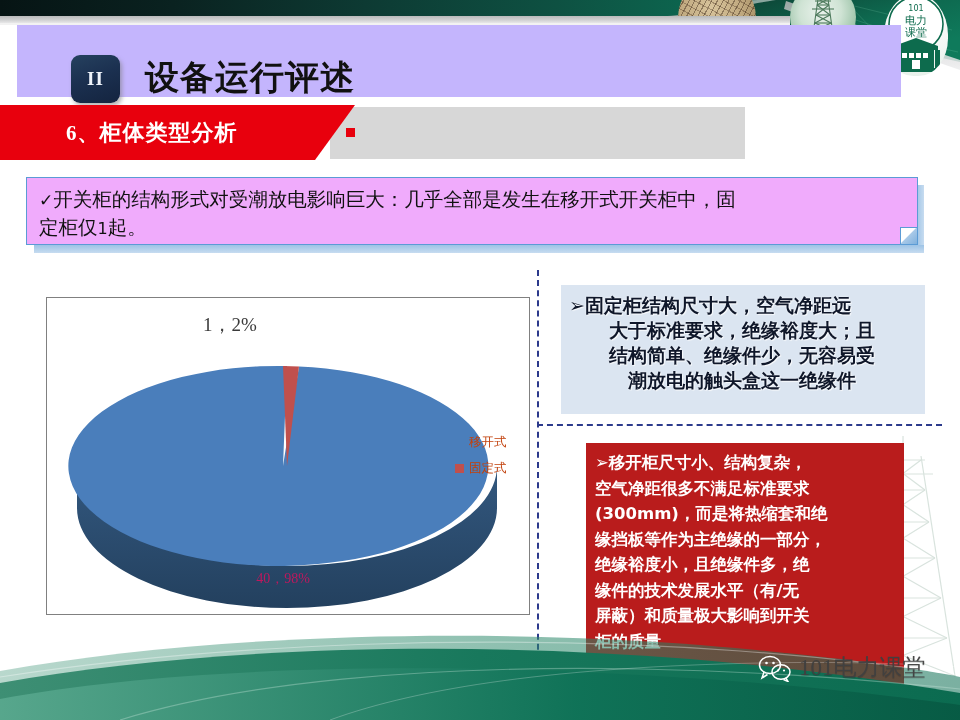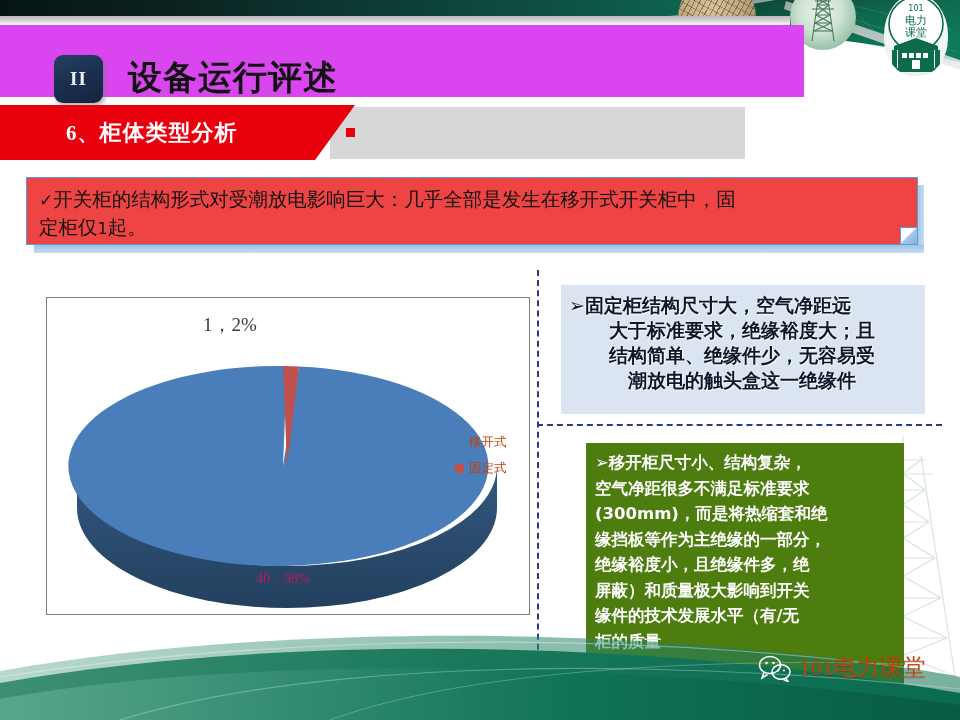--- a/index.html
+++ b/index.html
@@ -37,21 +37,21 @@
   .circ2{left:790px;top:-16px;width:66px;height:66px;
     background:radial-gradient(circle at 46% 42%,#eaf2ec 0%,#cfe3d4 40%,#9cc3a8 72%,#6fa482 100%);}
   .tower{position:absolute;left:50%;top:8%;width:34px;height:54px;transform:translateX(-50%);}
   .logo-badge{
     position:absolute;left:884px;top:-6px;width:64px;height:82px;border-radius:50% 50% 46% 46%;
     background:radial-gradient(circle at 50% 26%,#ffffff 0%,#f3f7f4 58%,#e3eee7 100%);
     overflow:hidden;
   }
 
   
-  .title-zone{position:absolute;left:0;top:25px;width:804px;height:72px;background:#d946ef;}
+  .title-zone{position:absolute;left:17px;top:25px;width:884px;height:72px;background:#c4b5fd;}
   .num-badge{
     position:absolute;left:54px;top:30px;width:49px;height:48px;border-radius:9px;
     background:linear-gradient(160deg,#26415f 0%,#1b3050 46%,#14243f 100%);
     box-shadow:2px 3px 4px rgba(120,120,120,.55);
     display:flex;align-items:center;justify-content:center;
   }
   .num-badge span{color:#eef3fa;font-size:19px;font-weight:bold;letter-spacing:1px;
     font-family:"Liberation Serif","DejaVu Serif",serif;}
   .slide-title{
     position:absolute;left:128px;top:29px;height:48px;display:flex;align-items:center;
@@ -70,21 +70,21 @@
   }
   .red-banner-text{
     position:absolute;left:66px;top:118px;font-size:22px;font-weight:bold;color:#fff;
     letter-spacing:1px;font-family:"DejaVu Sans","Liberation Sans",sans-serif;
   }
   .red-banner-text .num{font-family:"Liberation Serif","DejaVu Serif",serif;font-size:21px;}
   .mini-sq{position:absolute;left:346px;top:128px;width:9px;height:9px;background:#e8000d;}
 
   
   .callout{
-    position:absolute;left:26px;top:177px;width:890px;height:66px;background:#ef4444;
+    position:absolute;left:26px;top:177px;width:890px;height:66px;background:#f0abfc;
     border:1px solid #5b9bd5;
   }
   .callout-shadow{
     position:absolute;left:34px;top:245px;width:890px;height:8px;
     background:linear-gradient(180deg,#9dc3e6 0%,#c7dcf0 100%);
   }
   .callout-shadow-r{
     position:absolute;left:916px;top:185px;width:8px;height:60px;
     background:linear-gradient(90deg,#9dc3e6 0%,#c7dcf0 100%);
   }
@@ -137,36 +137,36 @@
   .rbox1 .inner{
     padding:8px 10px 0 8px;font-size:19px;line-height:25px;font-weight:bold;color:#0f172a;
     text-align:center;font-family:"DejaVu Sans","Liberation Sans",sans-serif;
     text-shadow:0 0 2px rgba(255,255,255,.9),1px 1px 1px rgba(255,255,255,.8);
   }
   .rbox1 .inner .l1{text-align:left;}
 
   
   .rbox2{
     position:absolute;left:586px;top:443px;width:318px;height:262px;
-    background:#4d7c0f;
+    background:#b91c1c;
   }
   .rbox2 .inner{
     padding:7px 9px 0 9px;font-size:16.5px;line-height:25.5px;font-weight:bold;color:#fff;
     font-family:"DejaVu Sans","Liberation Sans",sans-serif;
   }
 
   
   .bg-tower{position:absolute;right:14px;top:430px;width:180px;height:250px;opacity:.55;}
 
   
   .waves{position:absolute;left:0;bottom:0;width:960px;height:95px;}
 
   
   .wm{position:absolute;left:758px;top:652px;display:flex;align-items:center;}
-  .wm-text{margin-left:7px;font-size:23px;color:#c2410c;opacity:.95;
+  .wm-text{margin-left:7px;font-size:23px;color:#404040;opacity:.95;
     font-family:"Liberation Serif","DejaVu Serif",serif;
     text-shadow:0 1px 1px rgba(0,0,0,.18);}
   .right-edge{position:absolute;right:0;top:0;width:3px;height:720px;background:#fdfdfd;}
 </style>
 </head>
 <body>
 
 <div class="slide">
 
   <div class="top-dark"></div>
@@ -334,22 +334,22 @@
     </div>
   </div>
 
   <div class="rbox2">
     <div class="inner">
       <div><span>➢</span><span>移开柜尺寸小、结构复杂，</span></div>
       <div>空气净距很多不满足标准要求</div>
       <div>(300mm)，而是将热缩套和绝</div>
       <div>缘挡板等作为主绝缘的一部分，</div>
       <div>绝缘裕度小，且绝缘件多，绝</div>
+      <div>缘件的技术发展水平（有/无</div>
       <div>屏蔽）和质量极大影响到开关</div>
-      <div>缘件的技术发展水平（有/无</div>
       <div>柜的质量</div>
     </div>
   </div>
 
   <div class="waves">
     <svg width="960" height="95" viewBox="0 0 960 95" preserveAspectRatio="none">
       <defs>
         <linearGradient id="w1" x1="0" y1="0" x2="1" y2="0">
           <stop offset="0%" stop-color="#3e8f74"></stop>
             <stop offset="50%" stop-color="#18785c"></stop>

